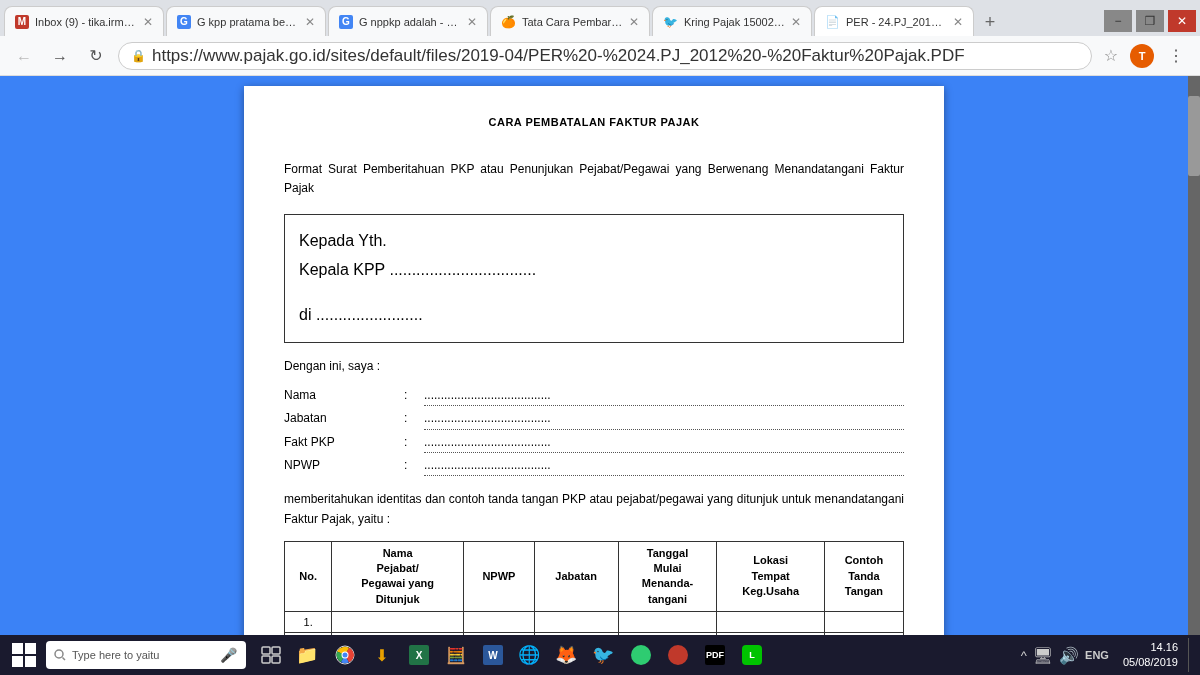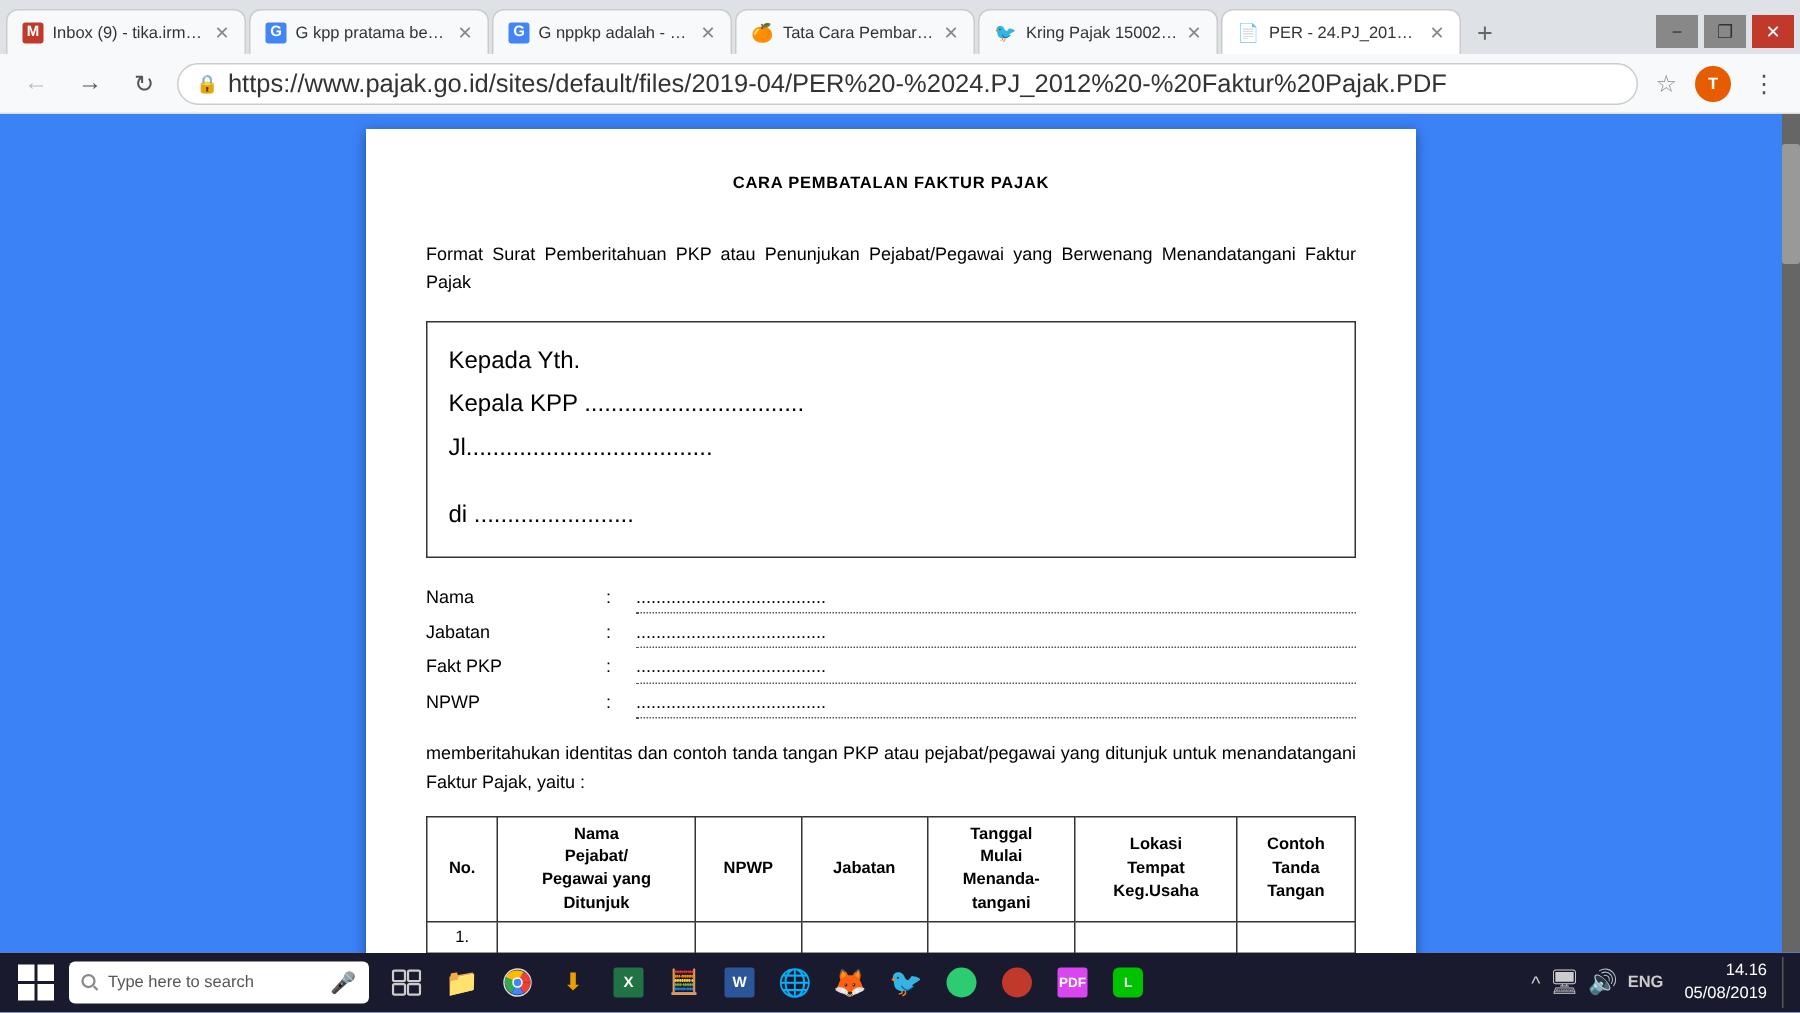--- a/index.html
+++ b/index.html
@@ -137,29 +137,27 @@
           <span>Format Surat Pemberitahuan PKP atau Penunjukan Pejabat/Pegawai yang Berwenang Menandatangani Faktur Pajak</span>
         </div>
 
         <div class="address-block">
           <div class="address-line">
             <span>Kepada Yth.</span>
           </div>
           <div class="address-line">
             <span>Kepala KPP .................................</span>
           </div>
-          <div class="address-line">
-            <span>Jl.....................................</span>
-          </div>
           <div style="height:16px;"></div>
           <div class="address-line">
             <span>di  ........................</span>
           </div>
         </div>
 
+        <div class="greeting">Dengan ini, saya :</div>
 
         <div class="fields-block">
           <div class="field-row">
             <span class="field-label">Nama</span>
             <span class="field-colon">:</span>
             <span class="field-value">......................................</span>
           </div>
           <div class="field-row">
             <span class="field-label">Jabatan</span>
             <span class="field-colon">:</span>
@@ -240,21 +238,21 @@
           <div></div>
           <div></div>
       </div>
     </div>
 
     <div class="taskbar-search">
       <svg width="12" height="12" viewBox="0 0 12 12">
           <circle cx="5" cy="5" r="4" fill="none" stroke="#888" stroke-width="1.5"></circle>
           <line x1="8.5" y1="8.5" x2="11" y2="11" stroke="#888" stroke-width="1.5"></line>
         </svg>
-      <span style="color:#555;font-size:11px;">Type here to search</span>
+      <span style="color:#555;font-size:11px;">Type here to yaitu</span>
       <span style="margin-left:auto;font-size:14px;">🎤</span>
     </div>
 
     <div class="taskbar-icons">
 
       <div class="taskbar-icon">
         <svg width="20" height="18" viewBox="0 0 20 18">
           <rect x="1" y="1" width="8" height="7" rx="1" fill="none" stroke="#ccc" stroke-width="1.5"></rect>
           <rect x="11" y="1" width="8" height="7" rx="1" fill="none" stroke="#ccc" stroke-width="1.5"></rect>
           <rect x="1" y="10" width="8" height="7" rx="1" fill="none" stroke="#ccc" stroke-width="1.5"></rect>
@@ -310,21 +308,21 @@
 
       <div class="taskbar-icon">
         <div style="background:#2ecc71;border-radius:50%;width:20px;height:20px;"></div>
       </div>
 
       <div class="taskbar-icon">
         <div style="background:#c0392b;border-radius:50%;width:20px;height:20px;"></div>
       </div>
 
       <div class="taskbar-icon">
-        <div style="background:#d946ef;color:#fff;font-size:9px;font-weight:bold;width:20px;height:20px;border-radius:2px;display:flex;align-items:center;justify-content:center;">PDF</div>
+        <div style="background:#000000;color:#fff;font-size:9px;font-weight:bold;width:20px;height:20px;border-radius:2px;display:flex;align-items:center;justify-content:center;">PDF</div>
       </div>
 
       <div class="taskbar-icon">
         <div style="background:#00c300;color:#fff;font-size:9px;font-weight:bold;width:20px;height:20px;border-radius:4px;display:flex;align-items:center;justify-content:center;">L</div>
       </div>
     </div>
 
     <div class="taskbar-spacer"></div>
 
     <div class="systray">

